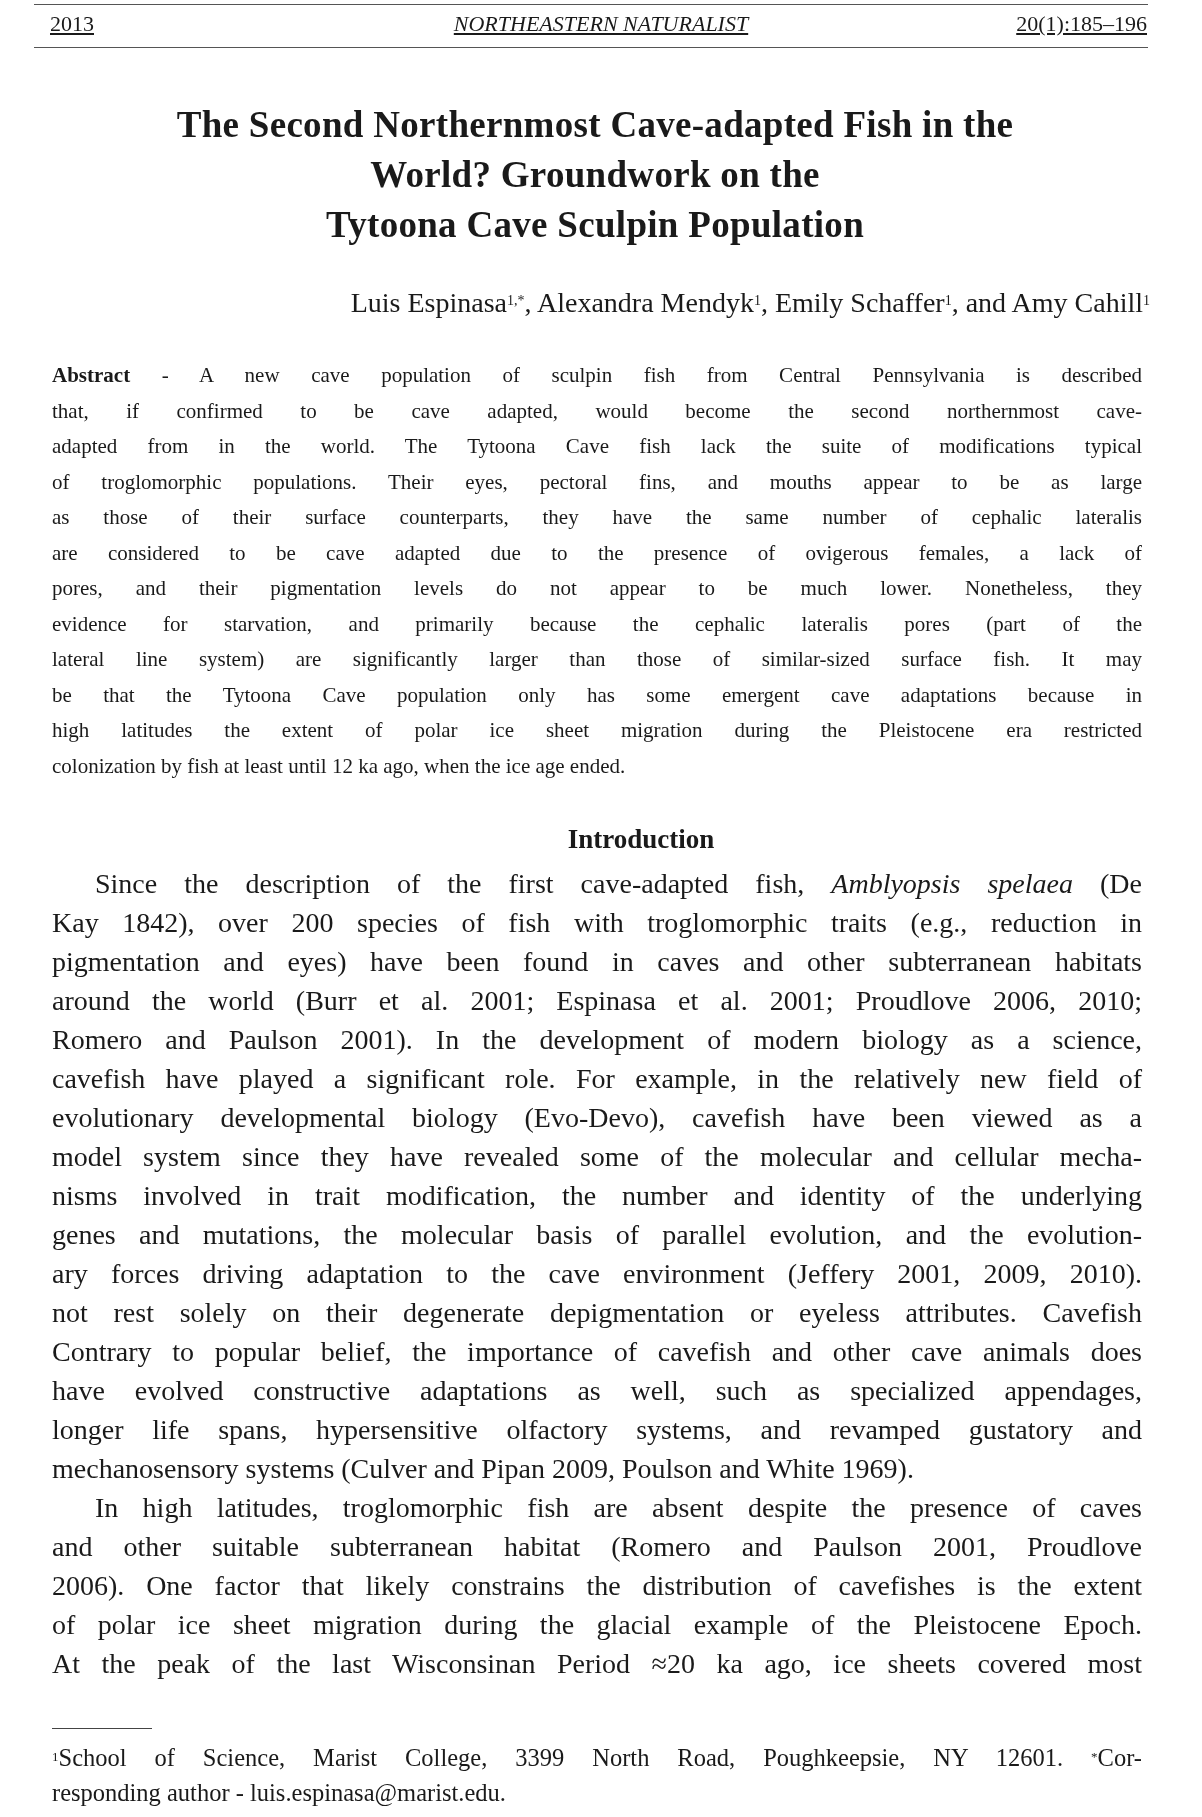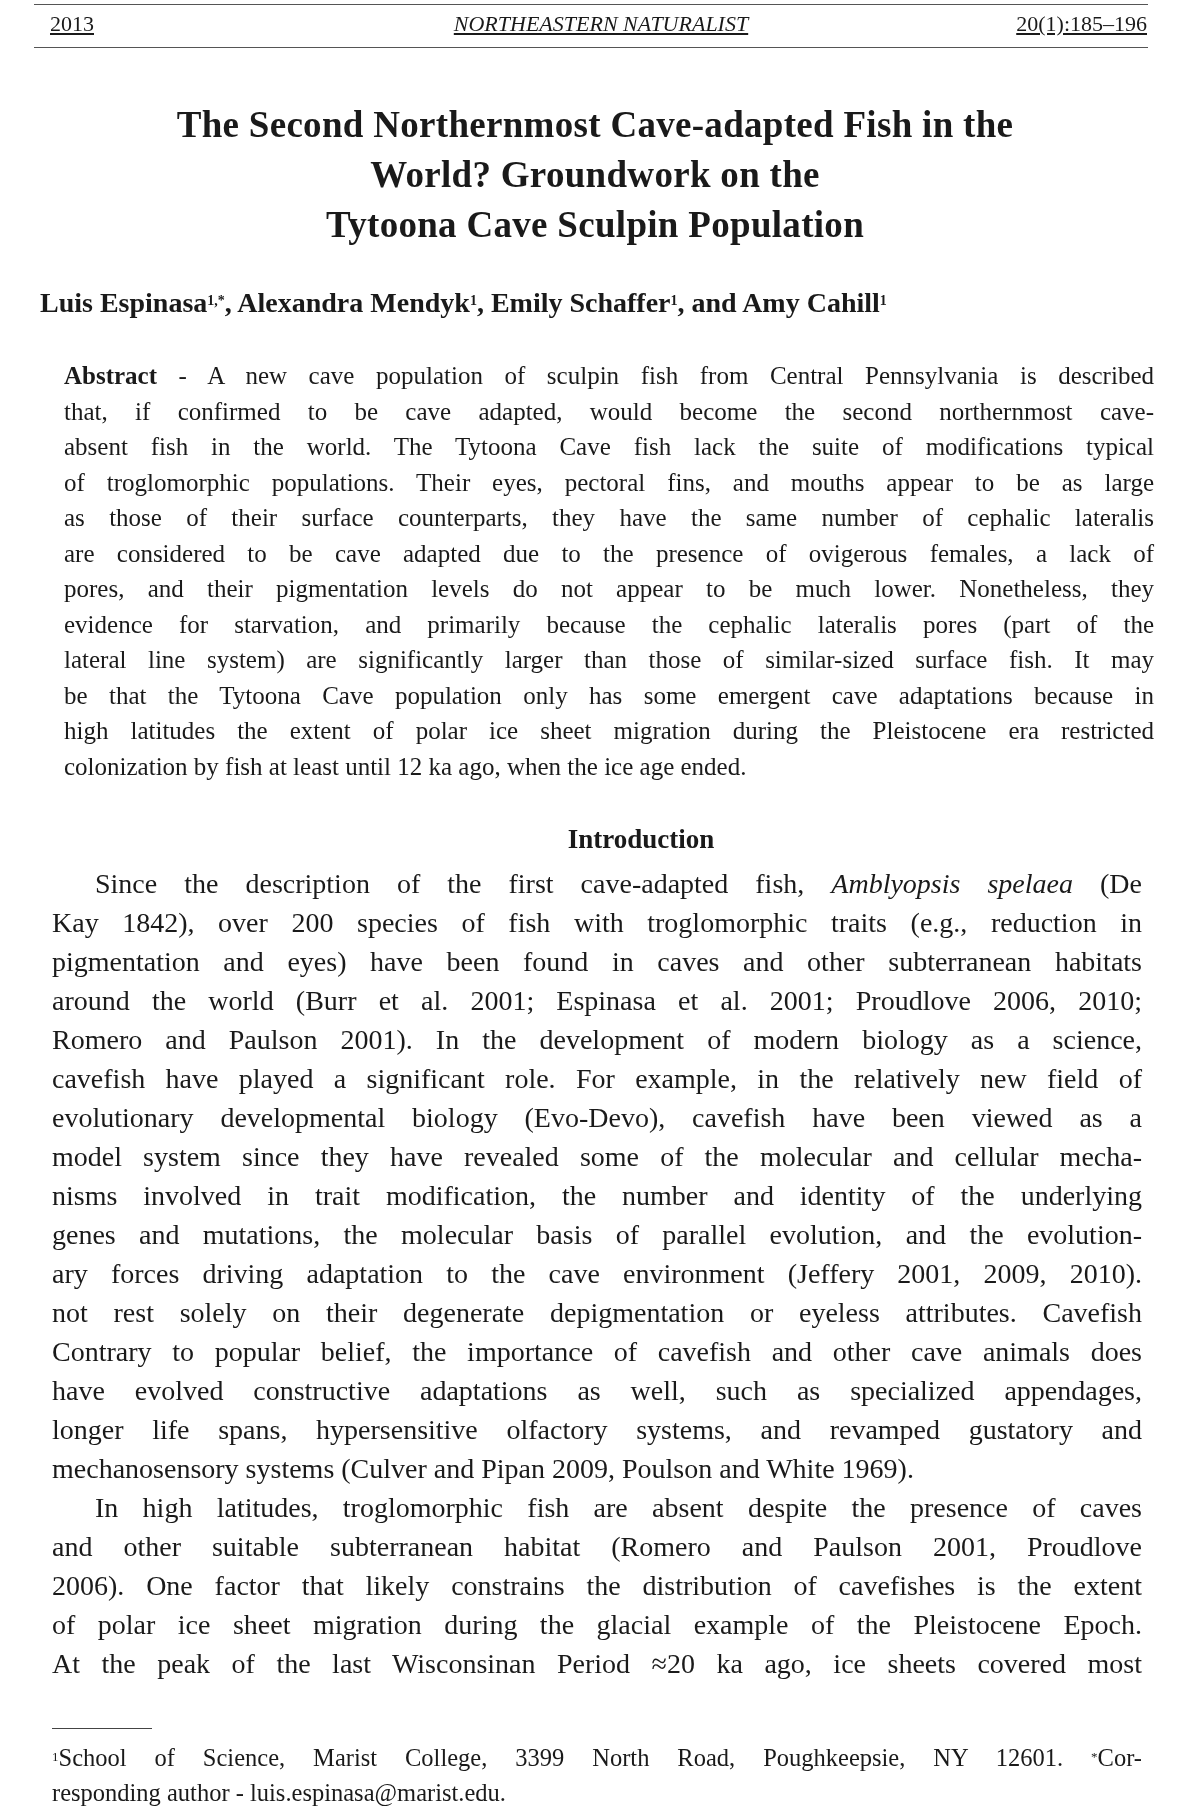--- a/index.html
+++ b/index.html
@@ -6,24 +6,24 @@
   body { width:1202px; height:1817px; position:relative; overflow:hidden;
          font-family:"Liberation Serif","DejaVu Serif",serif; color:#1a1a1a; }
   .rule { position:absolute; left:34px; width:1114px; height:1px; background:#555; }
   .hdr { position:absolute; top:10px; font-size:22px; line-height:28px;text-decoration:underline; }
   .hdr-left { left:50px; }
   .hdr-center { left:0; width:1202px; text-align:center; font-style:italic; }
   .hdr-right { right:55px; }
   .title { position:absolute; top:100px; left:60px; width:1070px; text-align:center;
            font-weight:bold; font-size:37px; line-height:50px; letter-spacing:0.3px; }
   .title div { white-space:nowrap; }
-  .authors { position:absolute; top:285px; left:40px; width:1110px; text-align:left;
-             font-size:28px; line-height:36px; white-space:nowrap;font-weight:bold; }
+  .authors { position:absolute; top:285px; left:40px; width:1110px; text-align:right;
+             font-size:28px; line-height:36px; white-space:nowrap; }
   .authors sup { font-size:14px; vertical-align:top; position:relative; top:-2px; }
-  .abstract { position:absolute; top:358px; left:52px; width:1090px; font-size:25px; line-height:35.5px;margin-left:12px; }
+  .abstract { position:absolute; top:358px; left:52px; width:1090px; font-size:21px; line-height:35.5px; }
   .line { display:block; white-space:nowrap; text-align:justify; text-align-last:justify; height:35.5px; }
   .line.last { text-align-last:left; }
   .abs-label { font-weight:bold; }
   .section { position:absolute; top:822px; left:0; width:1202px; text-align:center; font-weight:bold;
              font-size:27px; line-height:34px;padding-left:40px; }
   .body { position:absolute; top:864px; left:52px; width:1090px; font-size:28px; line-height:39px; }
   .body .line { height:39px; }
   .indent { padding-left:43px; }
   .fn-rule { position:absolute; top:1728px; left:52px; width:100px; height:1px; background:#444; }
   .footnote { position:absolute; top:1740px; left:52px; width:1090px; font-size:24.5px; line-height:35px; }
@@ -45,21 +45,21 @@
   <div>Tytoona Cave Sculpin Population</div>
 </div>
 
 <div class="authors">
   <span>Luis Espinasa</span><sup>1,*</sup><span>, </span><span>Alexandra Mendyk</span><sup>1</sup><span>, </span><span>Emily Schaffer</span><sup>1</sup><span>, and </span><span>Amy Cahill</span><sup>1</sup>
 </div>
 
 <div class="abstract">
   <span class="line"><span class="abs-label">Abstract</span><span> - A new cave population of sculpin fish from Central Pennsylvania is described</span></span>
   <span class="line">that, if confirmed to be cave adapted, would become the second northernmost cave-</span>
-  <span class="line">absent fish in the world. The Tytoona Cave fish lack the suite of modifications typical</span>
+  <span class="line">adapted from in the world. The Tytoona Cave fish lack the suite of modifications typical</span>
   <span class="line">of troglomorphic populations. Their eyes, pectoral fins, and mouths appear to be as large</span>
   <span class="line">as those of their surface counterparts, they have the same number of cephalic lateralis</span>
   <span class="line">are considered to be cave adapted due to the presence of ovigerous females, a lack of</span>
   <span class="line">pores, and their pigmentation levels do not appear to be much lower. Nonetheless, they</span>
   <span class="line">evidence for starvation, and primarily because the cephalic lateralis pores (part of the</span>
   <span class="line">lateral line system) are significantly larger than those of similar-sized surface fish. It may</span>
   <span class="line">be that the Tytoona Cave population only has some emergent cave adaptations because in</span>
   <span class="line">high latitudes the extent of polar ice sheet migration during the Pleistocene era restricted</span>
   <span class="line last">colonization by fish at least until 12 ka ago, when the ice age ended.</span>
 </div>

